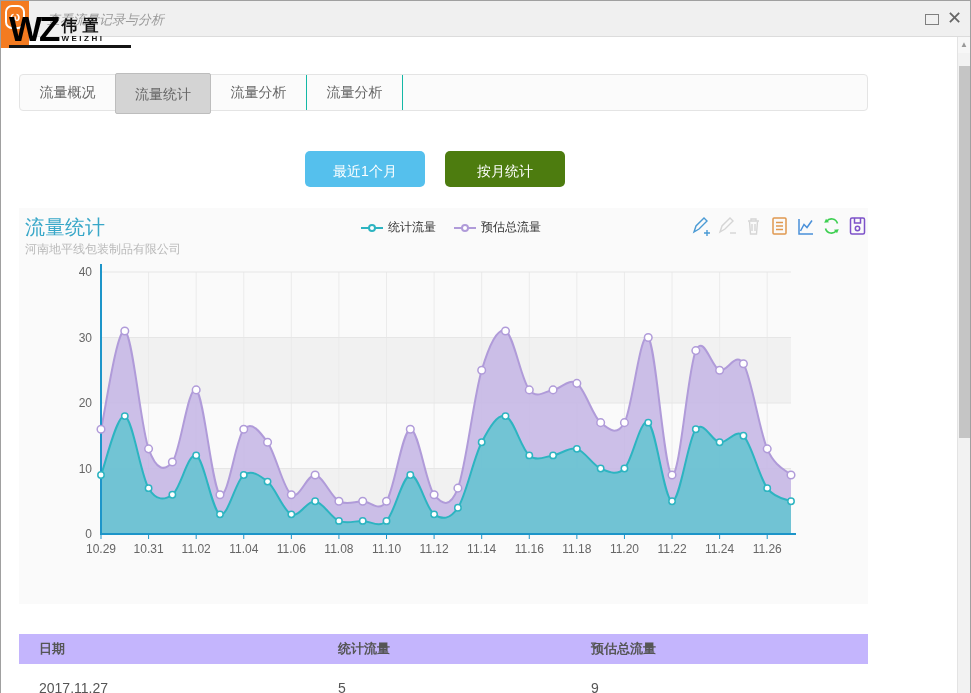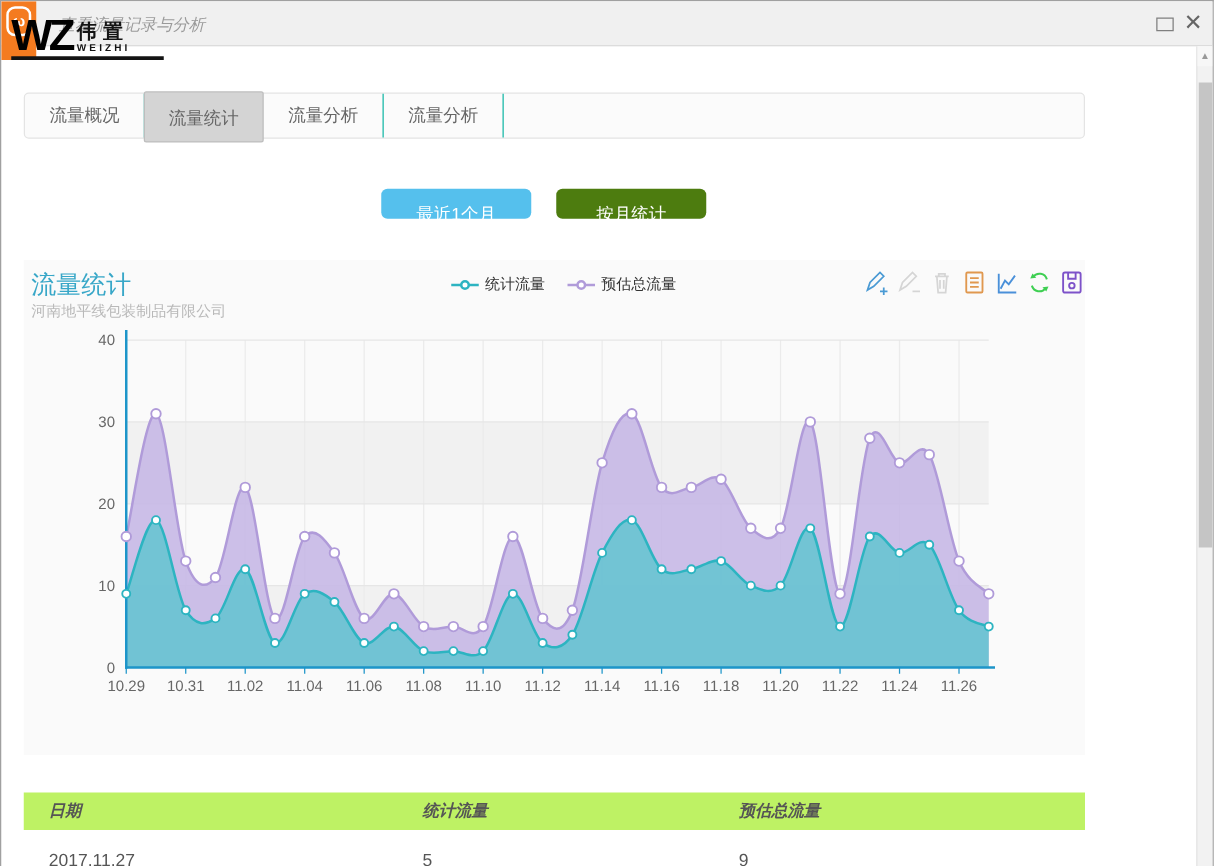--- a/index.html
+++ b/index.html
@@ -21,40 +21,40 @@
   .logo-wz-side { margin-left:4px; display:flex; flex-direction:column; }
   .logo-cn { font-size:16px; font-weight:bold; color:#141414; letter-spacing:5px; line-height:1.1; }
   .logo-en { font-size:8px; font-weight:bold; color:#141414; letter-spacing:2.5px; line-height:1.1; }
 
   
   .tabbar { position:absolute; left:18px; top:73px; width:849px; height:37px; background:#fbfbfb; border:1px solid #e4e4e4; border-radius:4px; display:flex; }
   .tab { width:96px; text-align:center; line-height:35px; font-size:14px; color:#666; border-right:1px solid #14b8a6; cursor:pointer; }
   .tab.active { background:#d4d4d4; border:1px solid #bdbdbd; margin:-2px 0 -2px -1px; height:41px; line-height:40px; border-radius:2px; }
 
   
-  .btn { position:absolute; width:120px; height:24px; border-radius:5px; color:#fff; font-size:14px; text-align:center; line-height:40px; cursor:pointer; }
+  .btn { position:absolute; width:120px; height:36px; border-radius:5px; color:#fff; font-size:14px; text-align:center; line-height:40px; cursor:pointer; }
   .btn-blue { left:304px; top:150px; background:#55c0ed; }
   .btn-gray { left:444px; top:150px; background:#4d7c0f; }
 
   
   .chart-panel { position:absolute; left:18px; top:207px; width:849px; height:396px; background:#fafafa; }
   .chart-title { position:absolute; left:6px; top:6px; font-size:20px; color:#38a7c8; }
   .chart-sub { position:absolute; left:6px; top:33px; font-size:12px; color:#b9b9b9;text-align:center; }
   .legend { position:absolute; left:342px; top:11px; display:flex; gap:18px; align-items:center; }
   .legend-item { display:flex; align-items:center; gap:5px; font-size:12px; color:#333; cursor:pointer; }
   .lm { position:relative; width:22px; height:8px; }
   .lm-line { position:absolute; left:0; top:3px; width:22px; height:2px; background:#999; }
   .lm-dot { position:absolute; left:7px; top:0; width:8px; height:8px; border-radius:50%; background:#fff; border:2px solid #999; }
   .toolbox { position:absolute; left:672px; top:6px; display:flex; gap:5px; }
   .tool { width:21px; height:24px; cursor:pointer; }
   #chart-svg { position:absolute; left:0; top:48px; }
 
   
   .table { position:absolute; left:18px; top:633px; width:849px; }
-  .thead { position:relative; height:30px; background:#bef264;font-style:italic; }
+  .thead { position:relative; height:30px; background:#c4b5fd; }
   .thead span { position:absolute; top:0; line-height:30px; font-size:13px; font-weight:bold; color:#555; }
   .trow { position:relative; height:60px; background:#fff; }
   .trow span { position:absolute; top:16px; font-size:14px; color:#555; }
   .col-0 { left:20px; } .col-1 { left:319px; } .col-2 { left:572px; }
 
   
   .scrollbar { position:absolute; right:0; top:36px; width:13px; height:657px; background:#f2f2f2; border-left:1px solid #e3e3e3; }
   .scroll-up { height:16px; text-align:center; font-size:8px; color:#999; line-height:16px; background:#f7f7f7; cursor:pointer; }
   .scroll-thumb { position:absolute; left:1px; top:29px; width:11px; height:372px; background:#c5c5c5; cursor:pointer; }
 </style>

